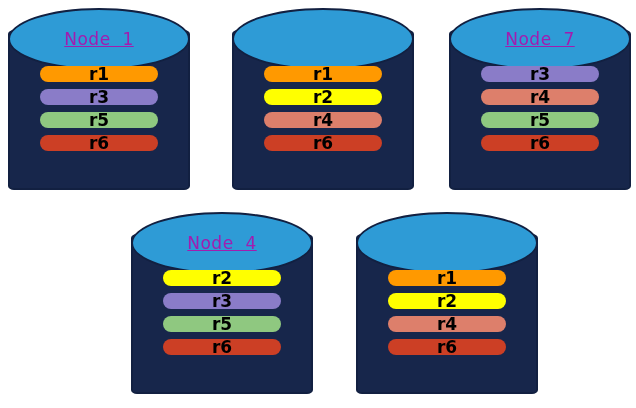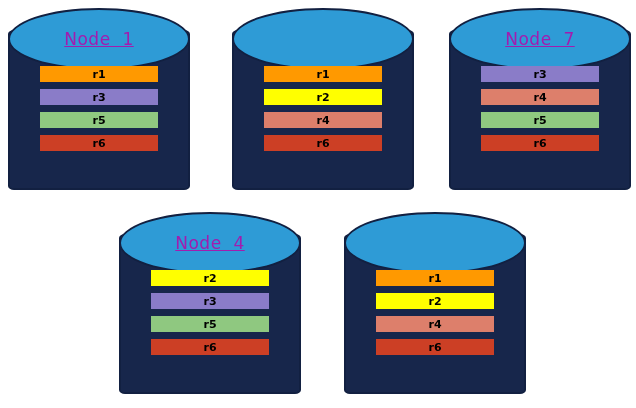--- a/index.html
+++ b/index.html
@@ -54,37 +54,37 @@
 
   .bars{
     position:absolute;left:0;right:0;
     z-index:2;
     display:flex;flex-direction:column;
     align-items:center;
     gap:7px;
   }
   .bar{
     width:118px;height:16px;
-    border-radius:0;
+    border-radius:8px;
     display:flex;align-items:center;justify-content:center;
-    font-size:11px;font-weight:bold;
+    font-size:17px;font-weight:bold;
     color:#000000;
     line-height:1;
     box-sizing:border-box;
   }
 
   
   .row-top{top:8px;width:182px;height:182px;}
   .row-top .bars{top:58px;}
   #node-1{left:8px;}
   #node-2{left:232px;}
   #node-3{left:449px;}
 
   
-  .row-bot{top:212px;width:182px;height:182px;}
+  .row-bot{top:212px;width:182px;height:182px;margin-left:12px;}
   .row-bot .bars{top:58px;}
   #node-4{left:119px;}
   #node-5{left:344px;}
 </style>
 </head>
 <body style="background: rgb(255, 255, 255);">
 
 <div id="diagram">
 
   <div class="node row-top" id="node-1">

